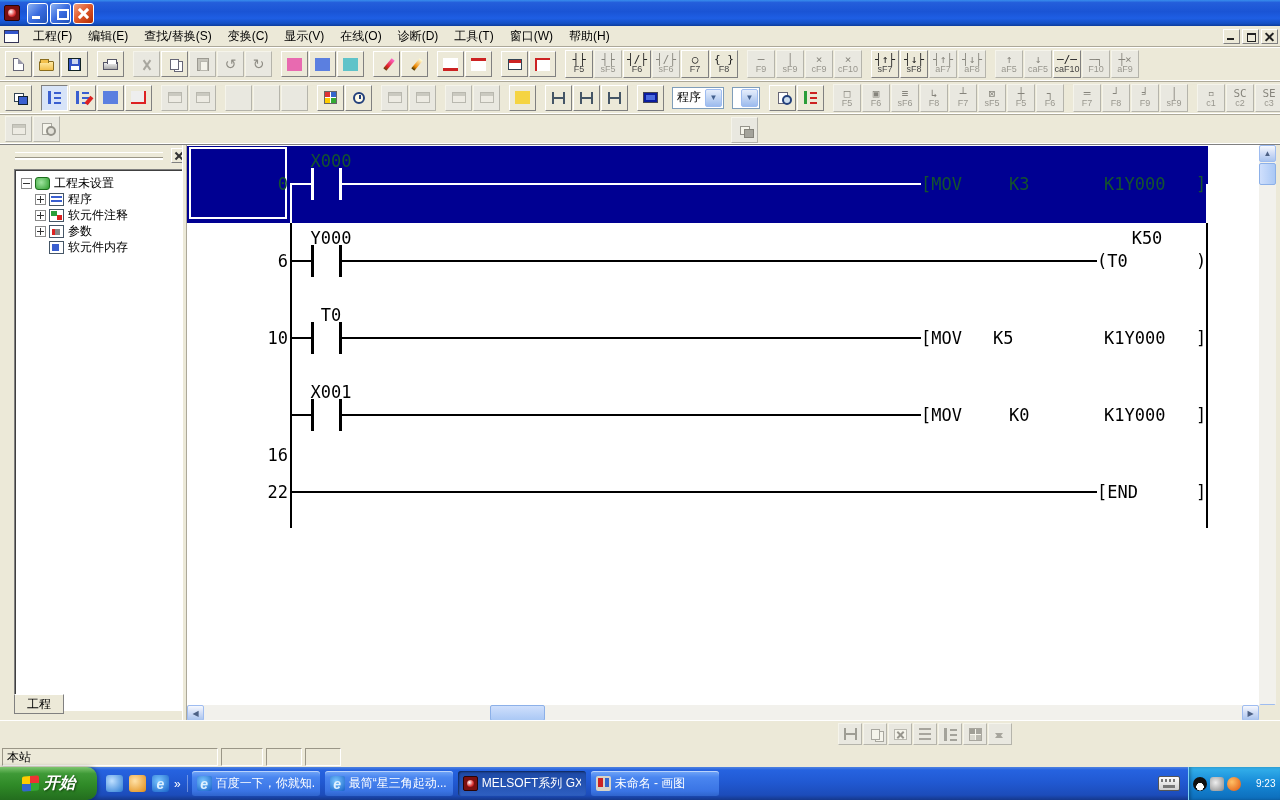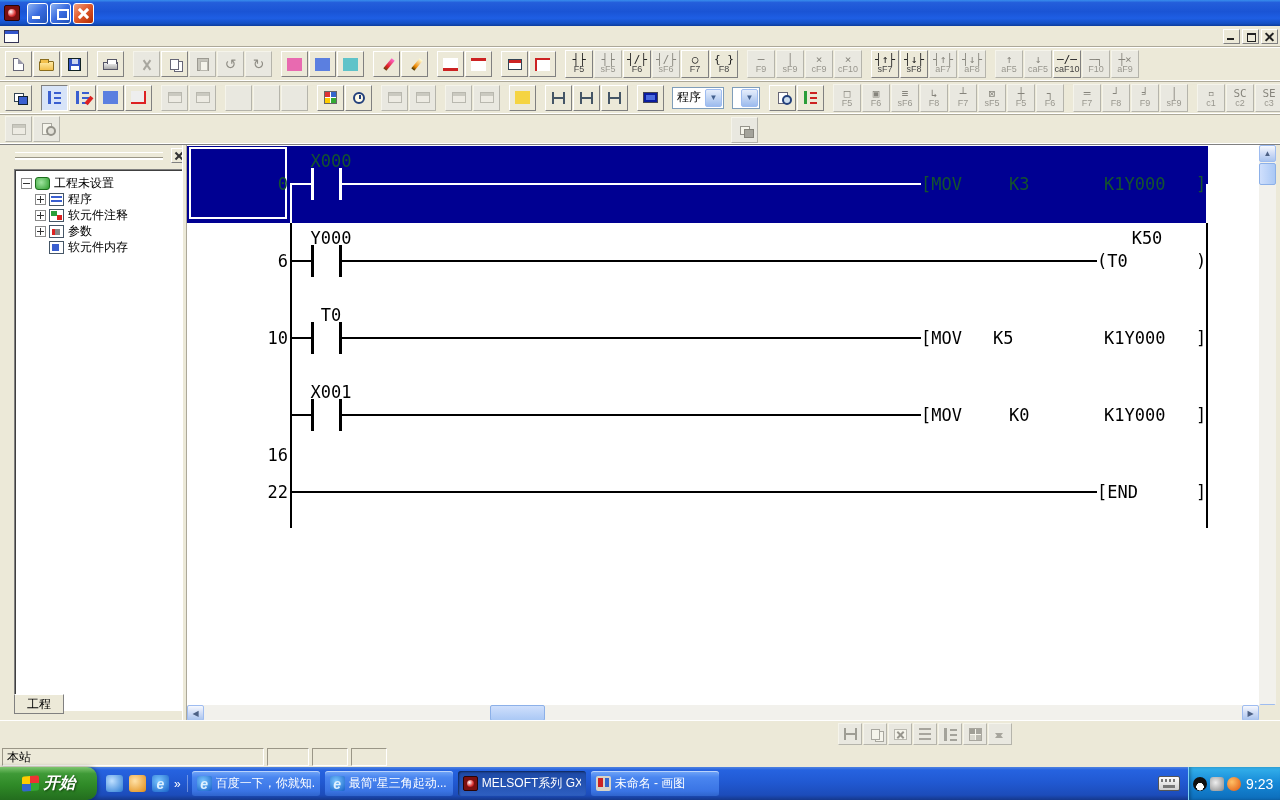--- a/index.html
+++ b/index.html
@@ -162,21 +162,21 @@
 
   
   #bottomstrip{position:absolute;left:0;top:720px;width:1280px;height:27px;background:#ece9d8;border-top:1px solid #fff;}
   #bottom-tools{position:absolute;left:838px;top:2px;display:flex;align-items:center;}
   #bottom-tools .tbtn{width:24px;height:22px;}
 
   
   #statusbar{position:absolute;left:0;top:747px;width:1280px;height:20px;background:#ece9d8;display:flex;align-items:stretch;padding:1px 2px;}
   .sfield{border:1px solid;border-color:#9a9687 #fff #fff #9a9687;margin-right:3px;display:flex;align-items:center;padding:0 4px;white-space:nowrap;overflow:hidden;}
   .sf-ready{flex:1;}
-  .sf-plc{width:237px;} .sf-station{width:262px;} .sf-e1{width:42px;} .sf-e2{width:36px;} .sf-e3{width:36px;margin-right:0;}
+  .sf-plc{width:237px;} .sf-station{width:216px;} .sf-e1{width:42px;} .sf-e2{width:36px;} .sf-e3{width:36px;margin-right:0;}
 
   
   #taskbar{position:absolute;left:0;top:767px;width:1280px;height:33px;
     background:linear-gradient(180deg,#4f83e0 0%,#2663e0 9%,#2159d2 45%,#1c4cba 85%,#15388c 100%);
     display:flex;align-items:center;}
   #start-btn{width:97px;height:33px;border-radius:0 10px 10px 0;
     background:linear-gradient(180deg,#7ec56f 0%,#3f9a37 20%,#2f8a27 55%,#236d1e 100%);
     box-shadow:1px 0 4px rgba(0,0,0,.4);display:flex;align-items:center;justify-content:center;color:#fff;font-weight:bold;font-style:italic;font-size:16px;text-shadow:1px 1px 2px #14430f;flex:none;}
   .winflag{width:17px;height:15px;margin-right:5px;background:conic-gradient(from 0deg at 50% 50%,#e33 0 25%,#3a3 0 50%,#36c 0 75%,#fc0 0);border-radius:2px;transform:skewY(-4deg);}
   #quicklaunch{display:flex;align-items:center;padding:0 6px;border-right:1px solid rgba(255,255,255,.35);margin-right:4px;flex:none;}
@@ -197,36 +197,37 @@
   .task-ico.paint-icon:after{content:"";position:absolute;right:2px;top:2px;width:4px;height:9px;background:#36c;}
   #tb-spacer{flex:1;}
   .kbd-icon{width:22px;height:15px;background:linear-gradient(#fdfdfd,#cfcfcf);border:1px solid #555;border-radius:2px;margin-right:8px;position:relative;flex:none;}
   .kbd-icon:before{content:"";position:absolute;left:2px;top:2px;width:16px;height:3px;background:repeating-linear-gradient(90deg,#777 0 2px,transparent 2px 4px);}
   .kbd-icon:after{content:"";position:absolute;left:4px;bottom:2px;width:12px;height:3px;background:#777;}
   #tray{height:33px;width:92px;flex:none;background:linear-gradient(180deg,#35b2ec 0%,#1588d6 50%,#0d6cba 100%);border-left:1px solid #7fd2f5;box-shadow:inset 2px 0 3px rgba(0,0,0,.25);display:flex;align-items:center;padding:0 4px;}
   .tray-ico{width:14px;height:14px;border-radius:50%;margin-right:3px;flex:none;}
   .tray-qq{background:radial-gradient(circle at 50% 70%,#fff 0 30%,#111 32%);}
   .tray-vol{background:radial-gradient(circle at 40% 40%,#eee,#888);border-radius:3px;}
   .tray-sec{background:radial-gradient(circle at 35% 35%,#ffc066,#e0540d);}
-  #tray-time{color:#fff;font-size:14px;margin-left:2px;}
+  #tray-time{color:#fff;font-size:10px;margin-left:12px;}
 </style>
 </head>
 <body>
 
 <div id="screen">
 
   <div id="titlebar">
     <div class="app-ico"></div>
     <div class="cap-btn cap-min"></div>
     <div class="cap-btn cap-res"></div>
     <div class="cap-btn cap-close"></div>
   </div>
 
   <div id="menubar">
     <div class="mdi-ico"></div>
+    <span id="menu-items"><span class="menu-item">工程(F)</span><span class="menu-item">编辑(E)</span><span class="menu-item">查找/替换(S)</span><span class="menu-item">变换(C)</span><span class="menu-item">显示(V)</span><span class="menu-item">在线(O)</span><span class="menu-item">诊断(D)</span><span class="menu-item">工具(T)</span><span class="menu-item">窗口(W)</span><span class="menu-item">帮助(H)</span></span>
     <div class="spacer"></div>
     <div class="mdi-btn mdi-min"></div>
     <div class="mdi-btn mdi-res"></div>
     <div class="mdi-btn mdi-close"></div>
   </div>
 
   <div id="tb1" class="toolbar-row">
       <div class="tgroup">
         <div class="tbtn">
           <span class="gi g-page"></span>

